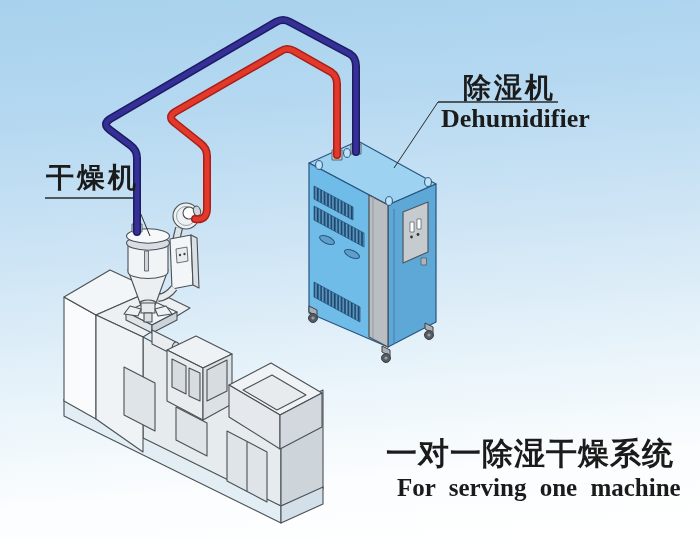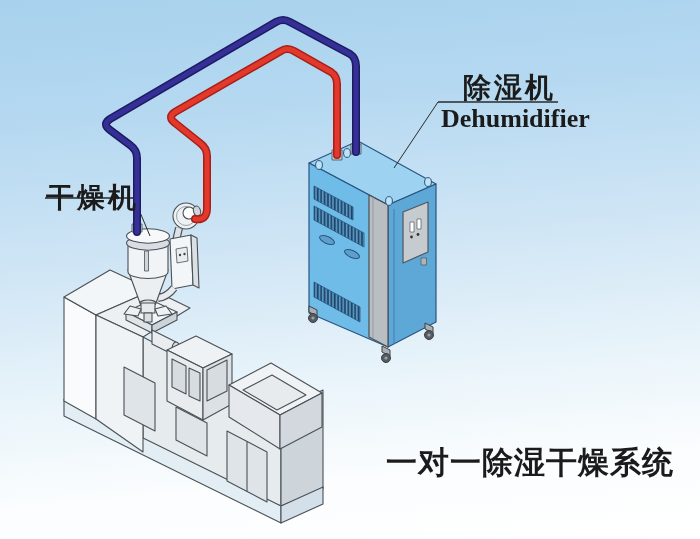--- a/index.html
+++ b/index.html
@@ -5,25 +5,25 @@
   html,body{margin:0;padding:0;background:#fff;}
   #canvas{
     position:relative;width:700px;height:539px;overflow:hidden;
     background:linear-gradient(175deg,#a7d1ed 0%,#b6d9f1 22%,#cfe5f5 45%,#e9f4fa 68%,#fbfdfe 85%,#ffffff 100%);
     font-family:"Liberation Sans",sans-serif;
   }
   #art{position:absolute;left:0;top:0;}
   .lbl{position:absolute;color:#1b1b1b;line-height:1;white-space:nowrap;}
   .cjk{font-family:"DejaVu Sans",sans-serif;font-weight:bold;}
   .lat{font-family:"Liberation Serif","DejaVu Serif",serif;font-weight:600;}
-  #hopper-cn{left:46px;top:164px;font-size:28px;letter-spacing:3px;margin-top:20px;}
+  #hopper-cn{left:46px;top:164px;font-size:28px;letter-spacing:3px;}
   #hopper-en{left:48px;top:202px;font-size:25px;}
   #dehum-cn{left:463px;top:74px;font-size:28px;letter-spacing:3px;}
   #dehum-en{left:441px;top:106px;font-size:26px;}
-  #title-cn{left:386px;top:438px;font-size:31px;letter-spacing:1px;margin-top:9px;}
+  #title-cn{left:386px;top:438px;font-size:31px;letter-spacing:1px;}
   #title-en{left:397px;top:475px;font-size:25px;word-spacing:7px;}
 </style>
 </head>
 <body>
 
 <div id="canvas">
 
 <svg id="art" width="700" height="539" viewBox="0 0 700 539">
   <defs>
     <pattern id="vents" width="3.4" height="9" patternUnits="userSpaceOnUse">
@@ -165,13 +165,14 @@
   <g fill="none" stroke-linecap="round" stroke-linejoin="round">
     <path d="M137,232 V158 Q137,150 130,145 L110,130 Q102,124 110,119 L276,22 Q283,18 290,22 L350,54 Q356,58 356,66 V152" stroke="#1e1b60" stroke-width="8"></path>
     <path d="M137,232 V158 Q137,150 130,145 L110,130 Q102,124 110,119 L276,22 Q283,18 290,22 L350,54 Q356,58 356,66 V152" stroke="#343097" stroke-width="5"></path>
   </g>
 </svg>
 
   <div class="lbl cjk" id="hopper-cn">干燥机</div>
   <div class="lbl lat" id="dehum-en">Dehumidifier</div>
   <div class="lbl cjk" id="dehum-cn">除湿机</div>
   <div class="lbl cjk" id="title-cn">一对一除湿干燥系统</div>
+  <div class="lbl lat" id="title-en">For serving one machine</div>
 </div>
 
 </body></html>

